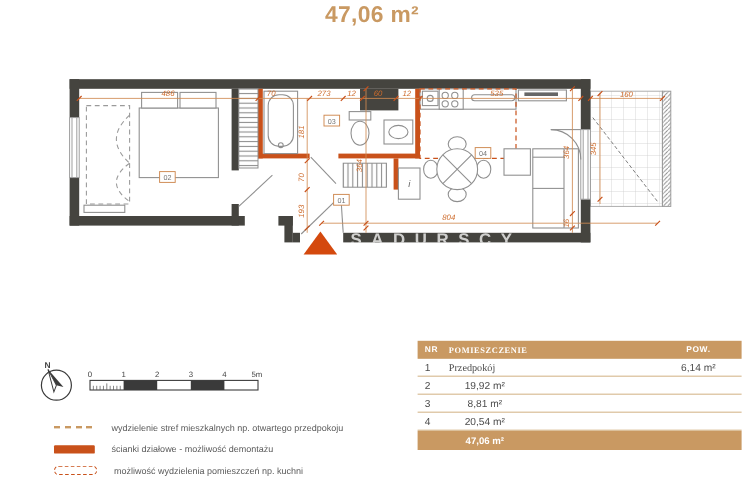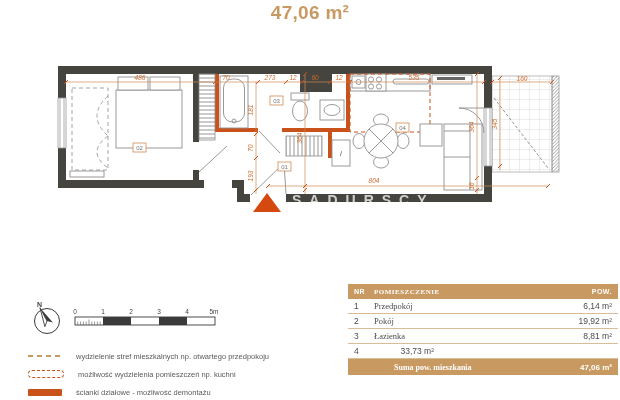--- a/index.html
+++ b/index.html
@@ -9,35 +9,35 @@
   .title-row{position:absolute;top:2px;left:0;right:0;display:flex;justify-content:center;
              gap:58px;color:#C99962;font-size:19px;font-weight:600;letter-spacing:.3px;}
   
   .dim{font:italic 6.5px "Liberation Sans",sans-serif;fill:#CE6B2B;}
   .roomlbl{font:6px "Liberation Sans",sans-serif;fill:#777;}
   .wm{font:bold 14px "Liberation Sans",sans-serif;fill:#fff;opacity:.75;letter-spacing:8px;}
   .cab{font:italic 8px "Liberation Sans",sans-serif;fill:#666;}
   .sb-num{font:6.5px "Liberation Sans",sans-serif;fill:#444;}
   .north{font:bold 7px "Liberation Sans",sans-serif;fill:#444;}
   
-  .legend{position:absolute;left:28px;top:347px;}
+  .legend{position:absolute;left:45px;top:347px;}
   .legend-row{display:flex;align-items:center;gap:14px;height:18px;font-size:7.5px;color:#5a5a5a;}
   .sw{width:34px;flex:0 0 34px;}
   .sw-dash{height:2px;background:repeating-linear-gradient(90deg,#C99962 0 5px,transparent 5px 9px);}
   .sw-dashbox{height:6px;border:1.5px dashed #C9511A;border-radius:4px;}
   .sw-solid{height:7px;background:#C9511A;border-radius:1px;}
   
   .table{position:absolute;left:348px;top:284px;width:270px;font-size:8.5px;color:#4c4c4c;}
   .t-row{display:flex;align-items:center;padding:2px 6px;border-bottom:1px solid #D9BD97;}
   .t-head{background:#C99962;color:#fff;font-size:7px;font-weight:bold;letter-spacing:.5px;
           border-bottom:none;padding:3.5px 6px;}
   .t-sum{background:#C99962;color:#fff;font-weight:bold;font-size:8px;border-bottom:none;padding:3.5px 6px;}
   .c-nr{flex:0 0 20px;}
   .c-name{flex:1;font-family:Liberation Serif, serif;}
-  .c-pow{flex:0 0 60px;text-align:right;}
+  .c-pow{flex:0 0 60px;text-align:center;}
   .t-sum .c-name{padding-left:20px;}
 </style>
 </head>
 <body>
 
 <div class="page">
 
   <div class="title-row">
     <span>47,06 m²</span>
   </div>
@@ -251,55 +251,52 @@
     </g>
   </svg>
 
   
   <div class="legend">
     <div class="legend-row">
       <div class="sw sw-dash"></div>
       <span>wydzielenie stref mieszkalnych np. otwartego przedpokoju</span>
     </div>
     <div class="legend-row">
+      <div class="sw sw-solid"></div>
+      <span>ścianki działowe - możliwość demontażu</span>
+    </div>
+    <div class="legend-row">
       <div class="sw sw-dashbox"></div>
       <span>możliwość wydzielenia pomieszczeń np. kuchni</span>
-    </div>
-    <div class="legend-row">
-      <div class="sw sw-solid"></div>
-      <span>ścianki działowe - możliwość demontażu</span>
     </div>
   </div>
 
   
   <div class="table">
     <div class="t-row t-head">
       <span class="c-nr">NR</span>
       <span class="c-name">POMIESZCZENIE</span>
       <span class="c-pow">POW.</span>
     </div>
     <div class="t-row">
       <span class="c-nr">1</span>
       <span class="c-name">Przedpokój</span>
       <span class="c-pow">6,14 m²</span>
     </div>
     <div class="t-row">
       <span class="c-nr">2</span>
-      <span class="c-name">Pokój</span>
       <span class="c-pow">19,92 m²</span>
     </div>
     <div class="t-row">
       <span class="c-nr">3</span>
-      <span class="c-name">Łazienka</span>
       <span class="c-pow">8,81 m²</span>
     </div>
     <div class="t-row">
       <span class="c-nr">4</span>
-      <span class="c-pow">33,73 m²</span>
+      <span class="c-pow">20,54 m²</span>
     </div>
     <div class="t-row t-sum">
       <span class="c-nr"></span>
-      <span class="c-name">Suma pow. mieszkania</span>
       <span class="c-pow">47,06 m²</span>
     </div>
   </div>
 
 </div>
 
 </body></html>

